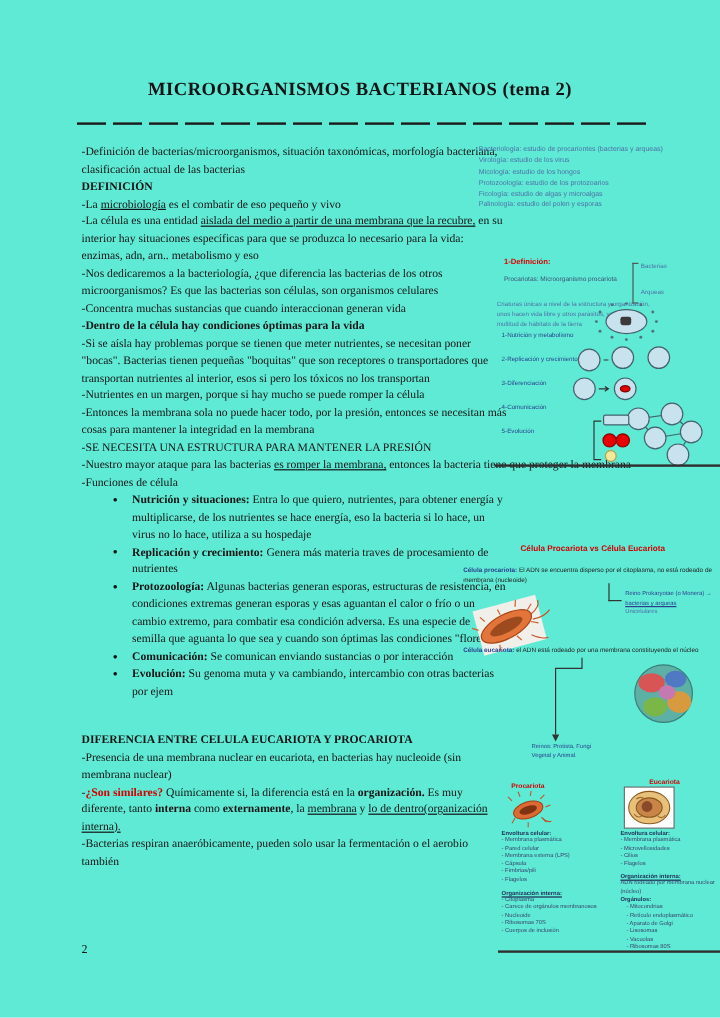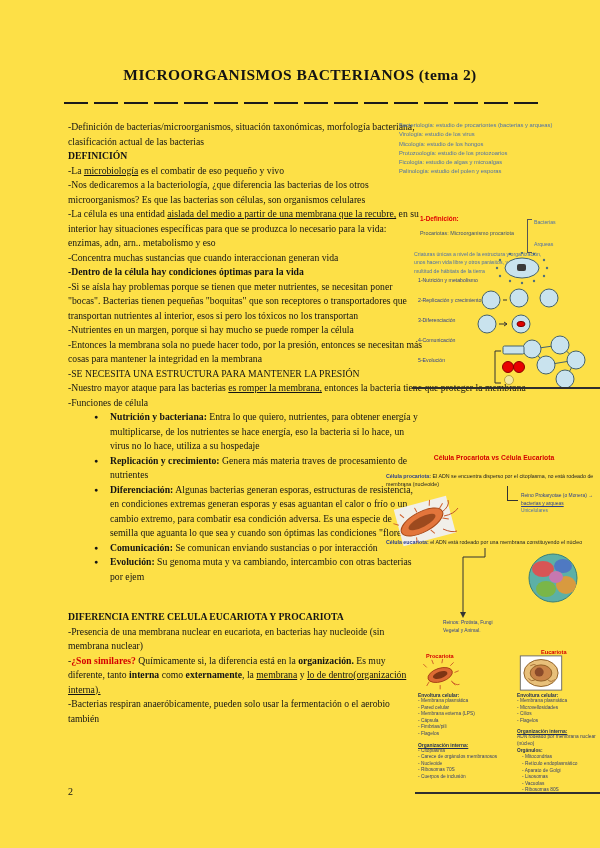--- a/index.html
+++ b/index.html
@@ -1,16 +1,16 @@
 <!DOCTYPE html>
 <html><head>
 <meta charset="utf-8">
 <style>
   html,body{margin:0;padding:0;background:#e8e8e8}
-  .page{position:relative;width:600px;height:848px;background:#fde047;overflow:hidden;
+  .page{position:relative;width:600px;height:848px;background:#5eead4;overflow:hidden;
         font-family:"Liberation Serif",serif;color:#141414}
   
   .title{position:absolute;top:66px;left:0;width:100%;text-align:center;
          font-size:15.5px;font-weight:bold;letter-spacing:.4px}
   .sep{position:absolute;top:102px;left:64px;width:478px;height:2px;
        background:repeating-linear-gradient(90deg,#1a1a1a 0 24px,transparent 24px 30px)}
   
   .main{position:absolute;top:120px;left:68px;width:354px;font-size:9.7px;line-height:14.5px}
   .p{margin:0}
   .p.wide{width:478px}
@@ -72,35 +72,35 @@
 <div class="page">
 
   <div class="title">MICROORGANISMOS BACTERIANOS (tema 2)</div>
   <div class="sep"></div>
 
   <div class="main">
     <div>
         <div class="p"><span>-Definición de bacterias/microorganismos, situación taxonómicas, morfología bacteriana, clasificación actual de las bacterias</span></div>
         <div class="p"><span class="b">DEFINICIÓN</span></div>
         <div class="p"><span>-La </span><span class="u">microbiología</span><span> es el combatir de eso pequeño y vivo</span></div>
+        <div class="p"><span>-La célula es una entidad </span><span class="u">aislada del medio a partir de una membrana que la recubre,</span><span> en su interior hay situaciones específicas para que se produzca lo necesario para la vida: enzimas, adn, arn.. metabolismo y eso</span></div>
         <div class="p"><span>-Nos dedicaremos a la bacteriología, ¿que diferencia las bacterias de los otros microorganismos? Es que las bacterias son células, son organismos celulares</span></div>
-        <div class="p"><span>-La célula es una entidad </span><span class="u">aislada del medio a partir de una membrana que la recubre,</span><span> en su interior hay situaciones específicas para que se produzca lo necesario para la vida: enzimas, adn, arn.. metabolismo y eso</span></div>
         <div class="p"><span>-Concentra muchas sustancias que cuando interaccionan generan vida</span></div>
         <div class="p"><span class="b">-Dentro de la célula hay condiciones óptimas para la vida</span></div>
         <div class="p"><span>-Si se aísla hay problemas porque se tienen que meter nutrientes, se necesitan poner "bocas". Bacterias tienen pequeñas "boquitas" que son receptores o transportadores que transportan nutrientes al interior, esos si pero los tóxicos no los transportan</span></div>
         <div class="p"><span>-Nutrientes en un margen, porque si hay mucho se puede romper la célula</span></div>
         <div class="p"><span>-Entonces la membrana sola no puede hacer todo, por la presión, entonces se necesitan más cosas para mantener la integridad en la membrana</span></div>
         <div class="p"><span>-SE NECESITA UNA ESTRUCTURA PARA MANTENER LA PRESIÓN</span></div>
         <div class="p wide"><span>-Nuestro mayor ataque para las bacterias </span><span class="u">es romper la membrana,</span><span> entonces la bacteria tiene que proteger la membrana</span></div>
         <div class="p"><span>-Funciones de célula</span></div>
       </div>
     <div class="bullets">
-        <div><span class="bt">Nutrición y bacteriana:</span> Entra lo que quiero, nutrientes, para obtener energía y multiplicarse, de los nutrientes se hace energía, eso la bacteria si lo hace, un virus no lo hace, utiliza a su hospedaje</div>
+        <div><span class="bt">Nutrición y situaciones:</span> Entra lo que quiero, nutrientes, para obtener energía y multiplicarse, de los nutrientes se hace energía, eso la bacteria si lo hace, un virus no lo hace, utiliza a su hospedaje</div>
         <div><span class="bt">Replicación y crecimiento:</span> Genera más materia traves de procesamiento de nutrientes</div>
-        <div><span class="bt">Diferenciación:</span> Algunas bacterias generan esporas, estructuras de resistencia, en condiciones extremas generan esporas y esas aguantan el calor o frío o un cambio extremo, para combatir esa condición adversa. Es una especie de semilla que aguanta lo que sea y cuando son óptimas las condiciones "florean"</div>
+        <div><span class="bt">Protozoología:</span> Algunas bacterias generan esporas, estructuras de resistencia, en condiciones extremas generan esporas y esas aguantan el calor o frío o un cambio extremo, para combatir esa condición adversa. Es una especie de semilla que aguanta lo que sea y cuando son óptimas las condiciones "florean"</div>
         <div><span class="bt">Comunicación:</span> Se comunican enviando sustancias o por interacción</div>
         <div><span class="bt">Evolución:</span> Su genoma muta y va cambiando, intercambio con otras bacterias por ejem</div>
       </div>
     <div class="p heading">DIFERENCIA ENTRE CELULA EUCARIOTA Y PROCARIOTA</div>
     <div>
         <div class="p"><span>-Presencia de una membrana nuclear en eucariota, en bacterias hay nucleoide (sin membrana nuclear)</span></div>
         <div class="p"><span>-</span><span class="rb">¿Son similares?</span><span> Químicamente si, la diferencia está en la </span><span class="b">organización.</span><span> Es muy diferente, tanto </span><span class="b">interna</span><span> como </span><span class="b">externamente</span><span>, la </span><span class="u">membrana</span><span> y </span><span class="u">lo de dentro(organización interna).</span></div>
         <div class="p"><span>-Bacterias respiran anaeróbicamente, pueden solo usar la fermentación o el aerobio también</span></div>
       </div>
   </div>

